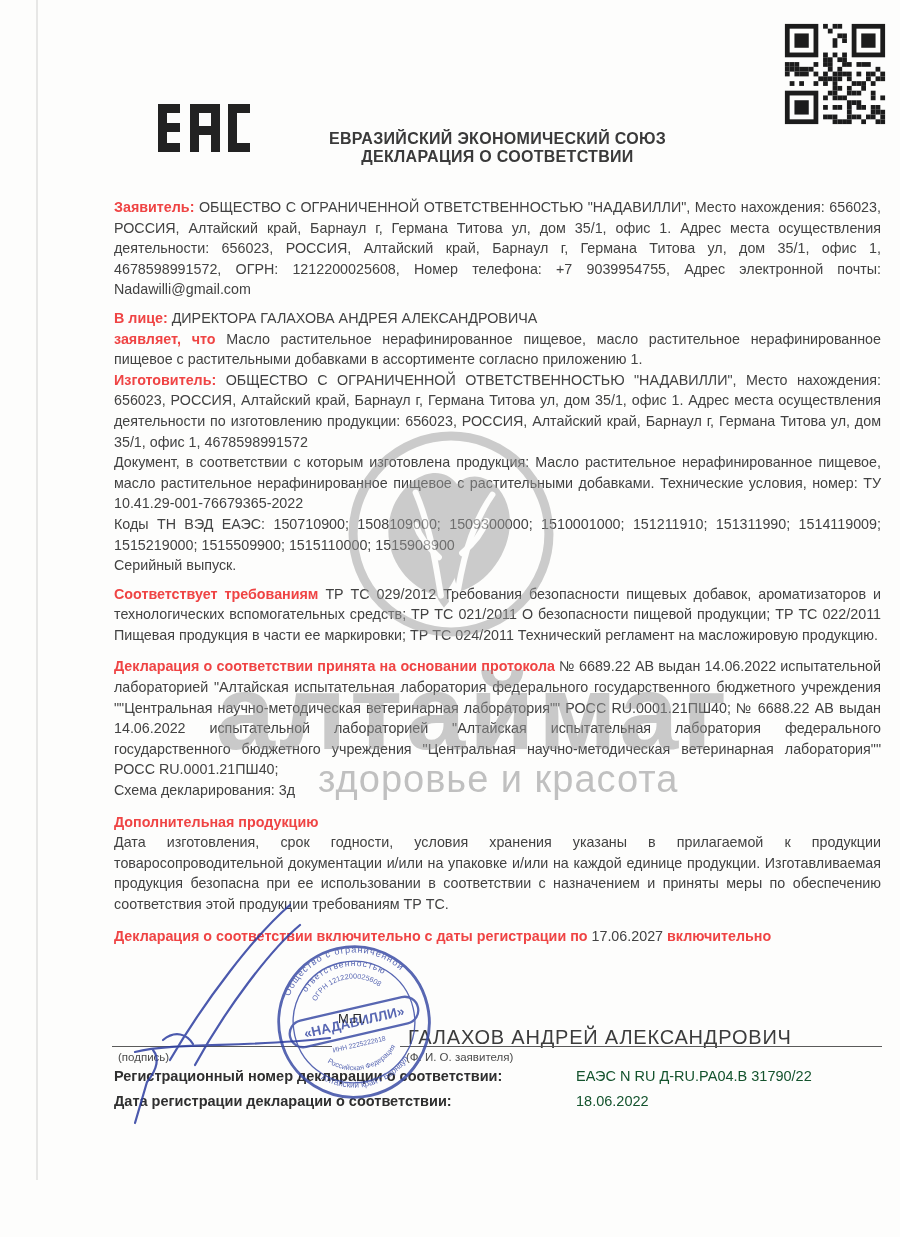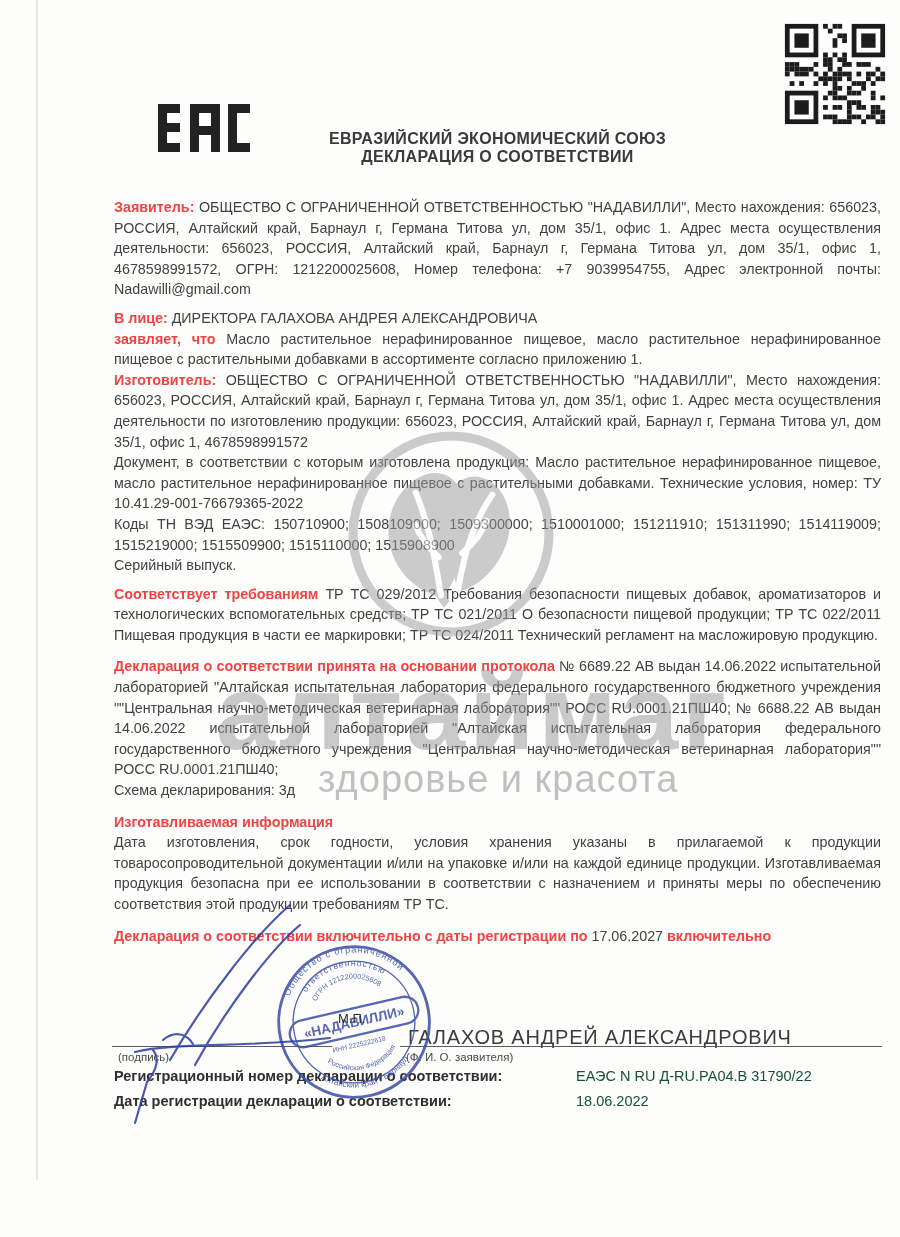--- a/index.html
+++ b/index.html
@@ -215,21 +215,21 @@
     <p><b>Заявитель:</b> <span>ОБЩЕСТВО С ОГРАНИЧЕННОЙ ОТВЕТСТВЕННОСТЬЮ "НАДАВИЛЛИ", Место нахождения: 656023, РОССИЯ, Алтайский край, Барнаул г, Германа Титова ул, дом 35/1, офис 1. Адрес места осуществления деятельности: 656023, РОССИЯ, Алтайский край, Барнаул г, Германа Титова ул, дом 35/1, офис 1, 4678598991572, ОГРН: 1212200025608, Номер телефона: +7 9039954755, Адрес электронной почты: Nadawilli@gmail.com</span></p>
     <p class="gap8"><b>В лице:</b> <span>ДИРЕКТОРА ГАЛАХОВА  АНДРЕЯ АЛЕКСАНДРОВИЧА</span></p>
     <p><b>заявляет,  что</b> <span>Масло растительное нерафинированное пищевое, масло растительное нерафинированное пищевое  с растительными добавками в ассортименте согласно приложению 1.</span></p>
     <p><b>Изготовитель:</b> <span>ОБЩЕСТВО С ОГРАНИЧЕННОЙ ОТВЕТСТВЕННОСТЬЮ "НАДАВИЛЛИ", Место нахождения: 656023, РОССИЯ, Алтайский край, Барнаул г, Германа Титова ул, дом 35/1, офис 1. Адрес места осуществления деятельности по изготовлению продукции: 656023, РОССИЯ, Алтайский край, Барнаул г, Германа Титова ул, дом 35/1, офис 1, 4678598991572</span></p>
     <p>Документ, в соответствии с которым изготовлена продукция: Масло растительное нерафинированное пищевое, масло растительное нерафинированное пищевое с растительными добавками. Технические условия, номер: ТУ 10.41.29-001-76679365-2022</p>
     <p>Коды ТН ВЭД ЕАЭС: 150710900; 1508109000; 1509300000; 1510001000; 151211910; 151311990; 1514119009; 1515219000; 1515509900; 1515110000; 1515908900</p>
     <p>Серийный выпуск.</p>
     <p class="gap8"><b>Соответствует требованиям</b> <span>ТР ТС 029/2012 Требования безопасности пищевых добавок, ароматизаторов и технологических вспомогательных средств; ТР ТС 021/2011 О безопасности пищевой продукции; ТР ТС 022/2011 Пищевая продукция в части ее маркировки; ТР ТС 024/2011 Технический регламент на масложировую продукцию.</span></p>
     <p class="gap11"><b>Декларация о соответствии принята на основании протокола</b> <span>№ 6689.22 АВ выдан 14.06.2022 испытательной лабораторией "Алтайская испытательная лаборатория федерального государственного бюджетного учреждения ""Центральная научно-методическая ветеринарная лаборатория"" РОСС RU.0001.21ПШ40; № 6688.22 АВ выдан 14.06.2022 испытательной лабораторией "Алтайская испытательная лаборатория федерального государственного бюджетного учреждения "Центральная научно-методическая ветеринарная лаборатория"" РОСС RU.0001.21ПШ40;</span></p>
     <p>Схема декларирования: 3д</p>
-    <p class="gap11 b">Изготавливаемая информация</p>
+    <p class="gap11 b">Дополнительная продукцию</p>
     <p>Дата изготовления, срок годности, условия хранения указаны в прилагаемой к продукции товаросопроводительной документации и/или на упаковке и/или на каждой единице продукции. Изготавливаемая продукция безопасна при ее использовании в соответствии с назначением и приняты меры по обеспечению соответствия этой продукции требованиям ТР ТС.</p>
     <p class="gap11"><b>Декларация о соответствии включительно с даты регистрации по</b> <span>17.06.2027</span> <b>включительно</b></p>
   </div>
 
   <svg class="wm-emblem" viewBox="0 0 210 210" aria-hidden="true">
     <g opacity=".5">
       <circle cx="105" cy="105" r="97" fill="none" stroke="#9b9b9b" stroke-width="9"></circle>
       <g fill="#9b9b9b">
         <path d="M95,168 C38,152 26,84 68,52 C96,33 122,52 119,90 C116,132 112,152 95,168 Z"></path>
         <path d="M113,162 C152,152 180,95 152,60 C130,36 99,50 102,88 C105,128 106,146 113,162 Z"></path>

